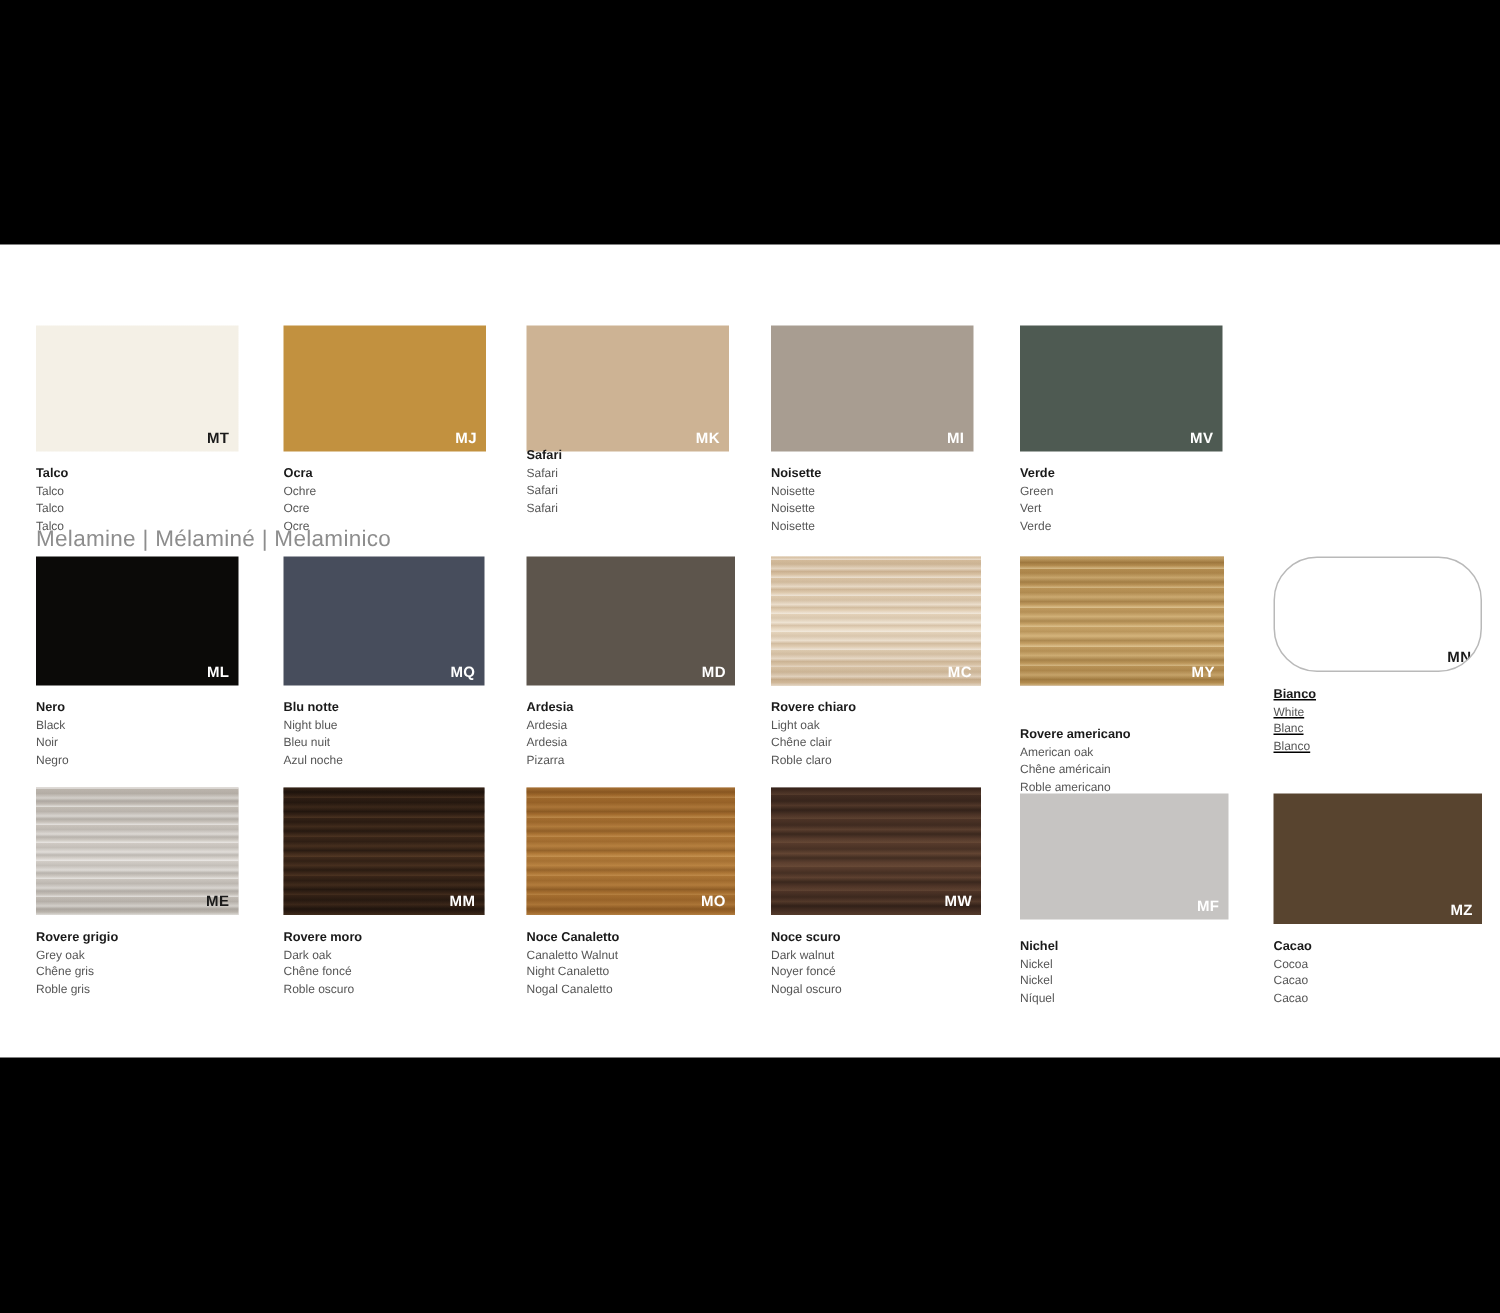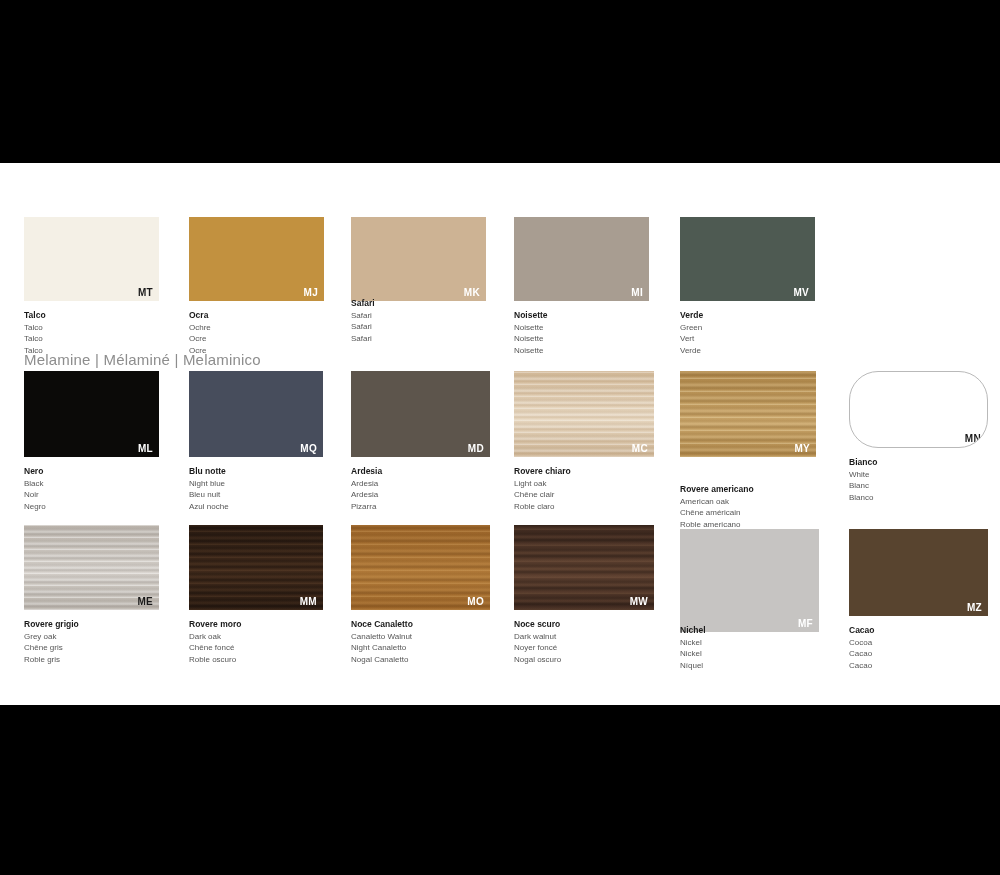--- a/index.html
+++ b/index.html
@@ -161,21 +161,21 @@
             <div class="nm">Rovere americano</div>
             <div class="tr">American oak</div>
             <div class="tr">Chêne américain</div>
             <div class="tr">Roble americano</div>
           </div>
         </div>
         <div class="cell" style="left: 849px; top: 208px; width: 139px;">
           <div class="swatch bordered" style="width: 139px; height: 77px; background: linear-gradient(rgb(255, 255, 255), rgb(255, 255, 255)); border-radius: 29px;">
             <span class="code" style="color: rgb(26, 26, 26);">MN</span>
           </div>
-          <div class="labels" style="top: 86px; position: absolute;">
+          <div class="labels" style="top: 86px; position: absolute; text-decoration: underline;">
             <div class="nm">Bianco</div>
             <div class="tr">White</div>
             <div class="tr">Blanc</div>
             <div class="tr">Blanco</div>
           </div>
         </div>
         <div class="cell" style="left: 24px; top: 362px; width: 135px;">
           <div class="swatch" style="width: 135px; height: 85px; background: repeating-linear-gradient(0deg, rgba(255, 255, 255, 0.55) 0px, rgba(255, 255, 255, 0) 2px, rgba(120, 115, 110, 0.25) 4px, rgba(250, 250, 250, 0.35) 6px, rgba(130, 124, 118, 0.16) 9px, rgba(255, 255, 255, 0) 12px), linear-gradient(0deg, rgba(160, 155, 148, 0.3), rgba(240, 238, 235, 0.4) 45%, rgba(165, 158, 150, 0.28)), linear-gradient(rgb(195, 188, 180), rgb(195, 188, 180));">
             <span class="code" style="color: rgb(26, 26, 26);">ME</span>
           </div>
@@ -213,21 +213,21 @@
             <span class="code" style="color: rgb(255, 255, 255);">MW</span>
           </div>
           <div class="labels" style="top: 94px; position: absolute;">
             <div class="nm">Noce scuro</div>
             <div class="tr">Dark walnut</div>
             <div class="tr">Noyer foncé</div>
             <div class="tr">Nogal oscuro</div>
           </div>
         </div>
         <div class="cell" style="left: 680px; top: 366px; width: 139px;">
-          <div class="swatch" style="width: 139px; height: 103px; background: linear-gradient(rgb(198, 196, 194), rgb(198, 196, 194));">
+          <div class="swatch" style="width: 139px; height: 84px; background: linear-gradient(rgb(198, 196, 194), rgb(198, 196, 194));">
             <span class="code" style="color: rgb(255, 255, 255);">MF</span>
           </div>
           <div class="labels" style="top: 96px; position: absolute;">
             <div class="nm">Nichel</div>
             <div class="tr">Nickel</div>
             <div class="tr">Nickel</div>
             <div class="tr">Níquel</div>
           </div>
         </div>
         <div class="cell" style="left: 849px; top: 366px; width: 139px;">

